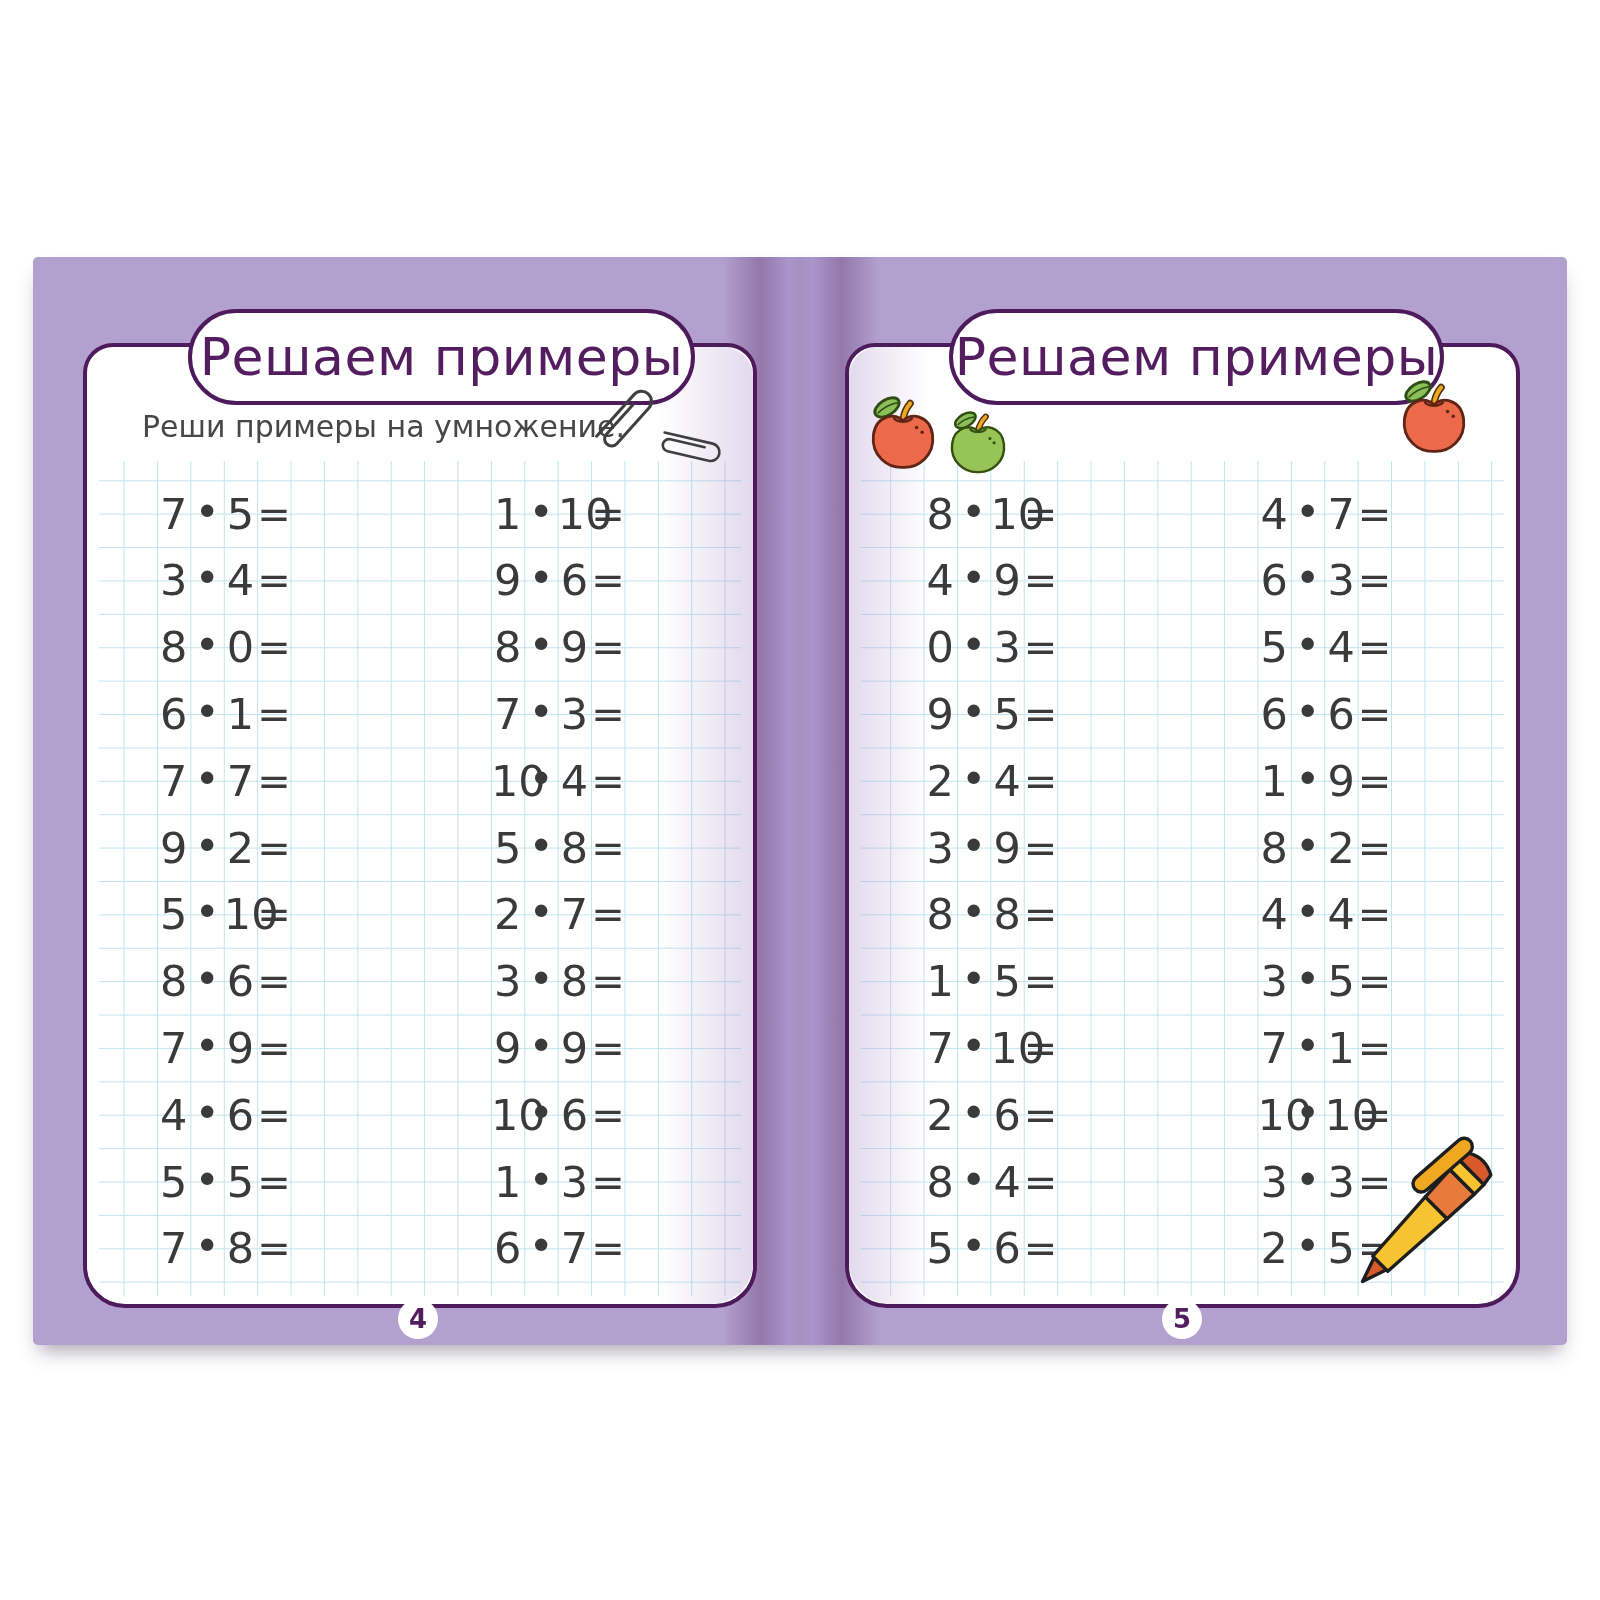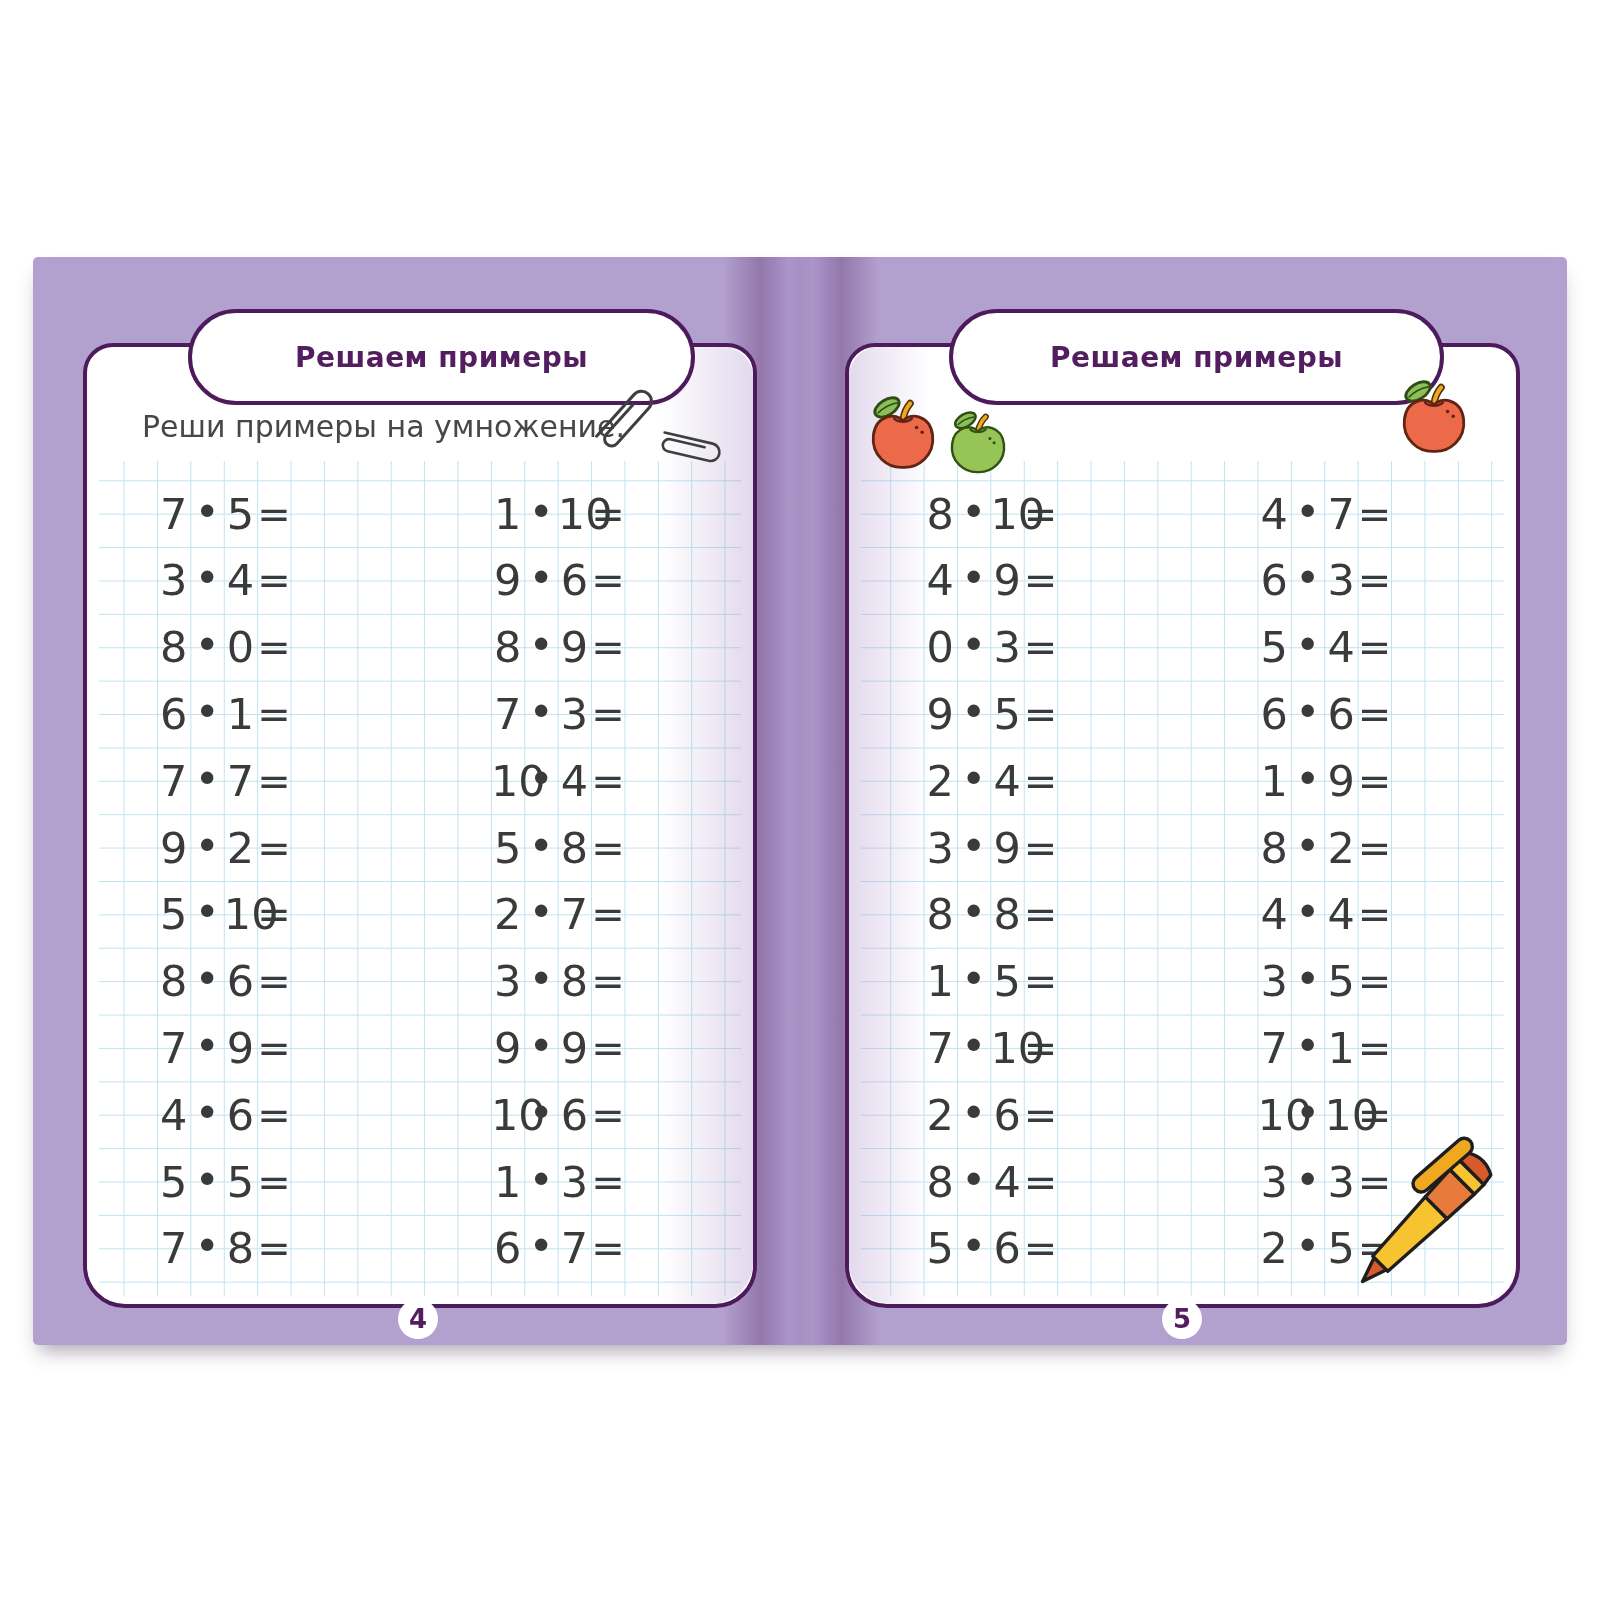--- a/index.html
+++ b/index.html
@@ -47,21 +47,21 @@
   .page.left::after{background:linear-gradient(to right,rgba(160,130,195,0) 86%,rgba(160,130,195,.30));}
   .page.right::after{background:linear-gradient(to left,rgba(160,130,195,0) 88%,rgba(160,130,195,.30));}
   .bubble{
     position:absolute;top:-38px;height:96px;background:#ffffff;
     border:4px solid var(--page-border);border-radius:48px;box-sizing:border-box;
     display:flex;align-items:center;justify-content:center;z-index:4;
   }
   .page.left  .bubble{left:101px;width:507px;}
   .page.right .bubble{left:100px;width:495px;}
   .bubble span{
-    font-size:28px;font-weight:bold;color:var(--title-color);letter-spacing:.5px;white-space:nowrap;
+    font-size:52px;font-weight:normal;color:var(--title-color);letter-spacing:.5px;white-space:nowrap;
   }
   .instruction{
     position:absolute;left:55px;top:62px;font-size:30px;color:#474747;z-index:2;white-space:nowrap;
   }
   .grid-area{
     position:absolute;left:12px;right:12px;top:114px;bottom:8px;z-index:1;
     background-image:
       linear-gradient(to right,var(--grid-line) 1px,transparent 1px),
       linear-gradient(to bottom,var(--grid-line) 1px,transparent 1px);
     background-size:33.4px 33.4px;

